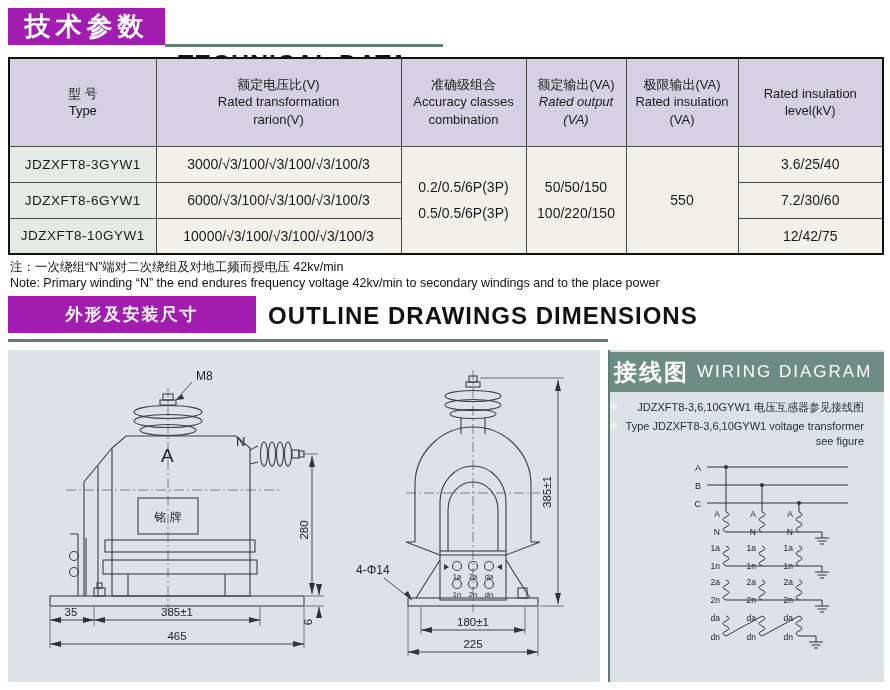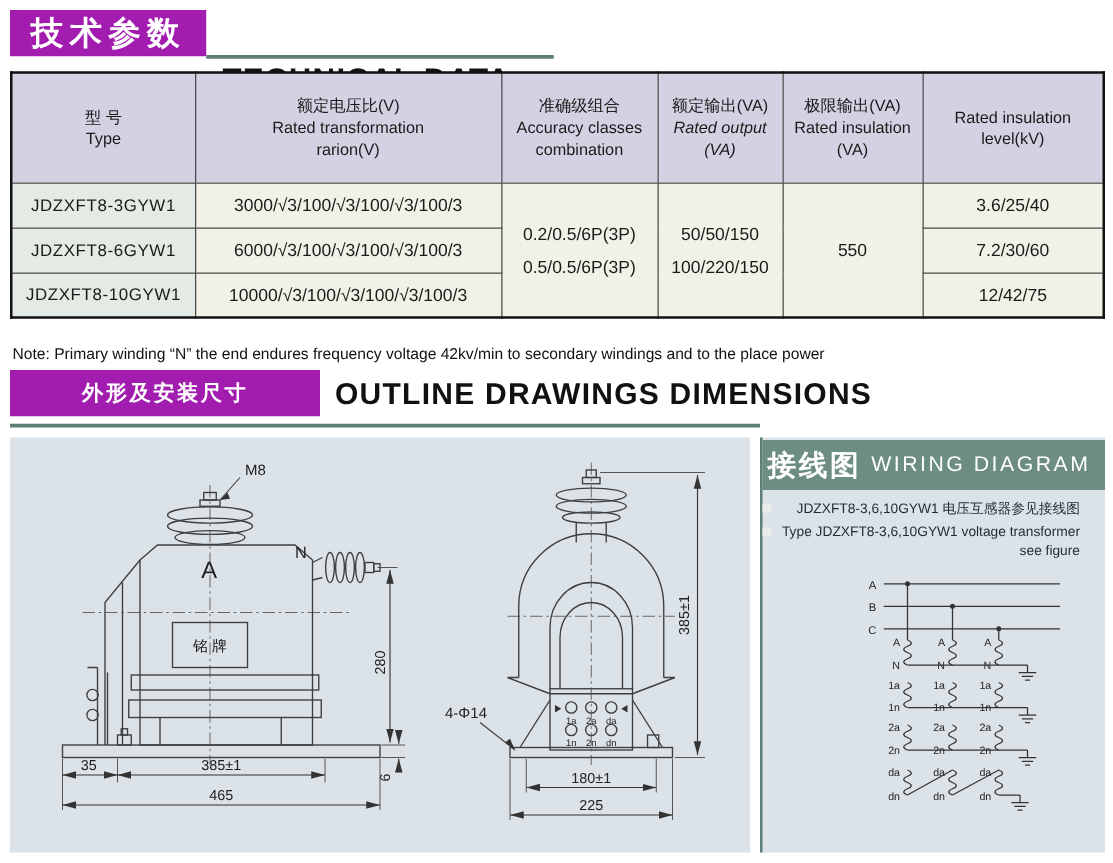--- a/index.html
+++ b/index.html
@@ -99,20 +99,21 @@
       <td class="cell-data">7.2/30/60</td>
     </tr>
     <tr style="height:36px">
       <td class="cell-type">JDZXFT8-10GYW1</td>
       <td class="cell-data">10000/√3/100/√3/100/√3/100/3</td>
       <td class="cell-data">12/42/75</td>
     </tr>
   </tbody>
     </table>
 
+  <div class="note" style="top:259px;">注：一次绕组“N”端对二次绕组及对地工频而授电压 42kv/min</div>
   <div class="note" style="top:275px;">Note: Primary winding “N” the end endures frequency voltage 42kv/min to secondary windings and to the place power</div>
 
   <div class="banner banner-zh" style="left:8px;top:296px;width:248px;height:37px;font-size:17px;letter-spacing:2px;">外形及安装尺寸</div>
   <div class="sec-en" style="left:268px;top:302px;font-size:24px;">OUTLINE  DRAWINGS  DIMENSIONS</div>
   <div class="sec-line" style="left:8px;top:339px;width:600px;"></div>
 
   <div id="left-panel" class="panel">
     <svg viewBox="0 0 592 332" width="592" height="332">
       <defs>
         <marker id="ma" markerWidth="12" markerHeight="8" refX="11" refY="4" orient="auto-start-reverse" markerUnits="userSpaceOnUse">

